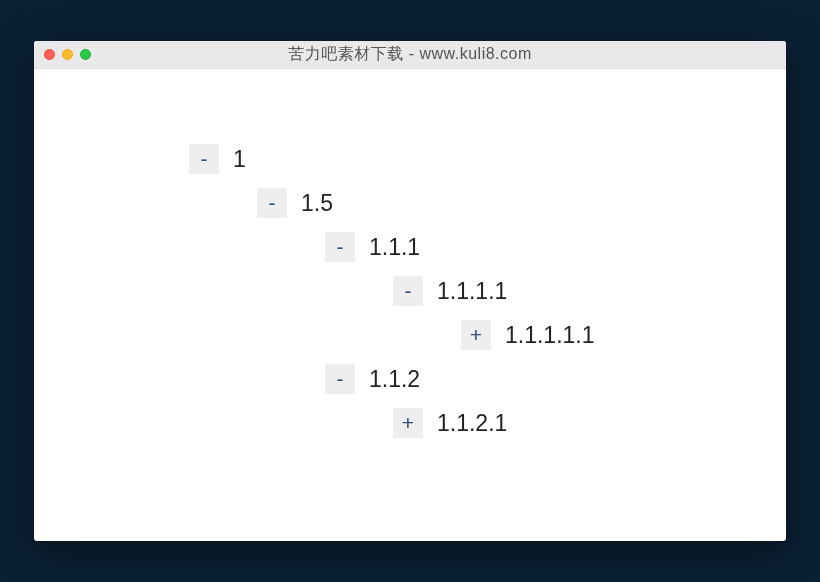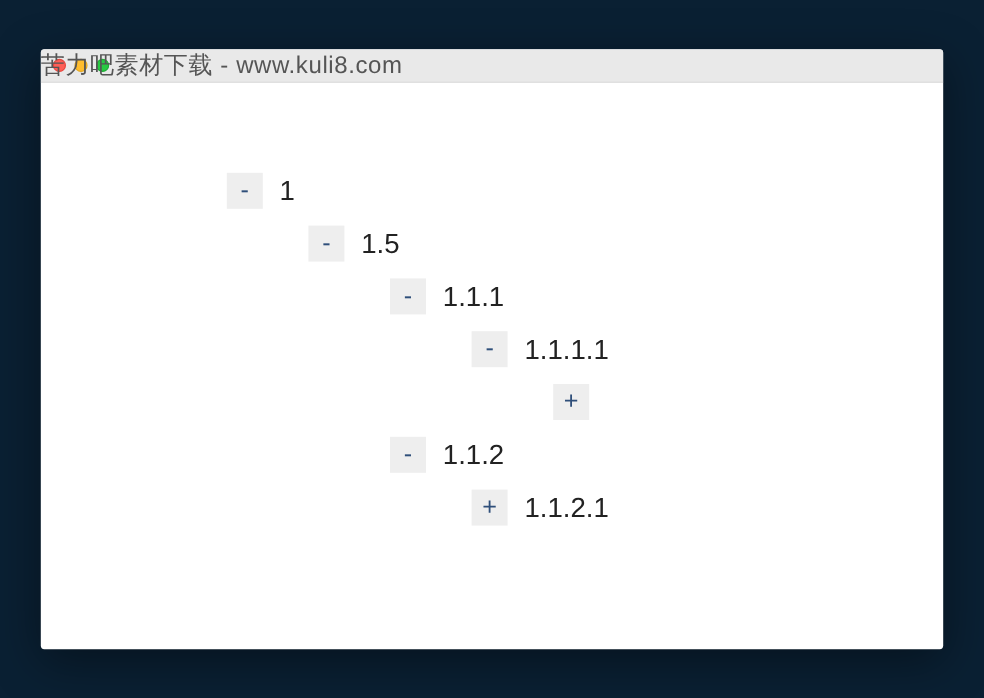--- a/index.html
+++ b/index.html
@@ -42,22 +42,22 @@
       height: 11px;
       border-radius: 50%;
     }
     .light-red { background: #ff5f57; border: 1px solid #e6463e; }
     .light-yellow { background: #ffbd2e; border: 1px solid #e5a81f; }
     .light-green { background: #28ca42; border: 1px solid #1fab36; }
     .title-text {
       position: absolute;
       left: 0;
       right: 0;
-      text-align: left;
-      font-size: 20px;
+      text-align: center;
+      font-size: 16px;
       color: #555;
       pointer-events: none;
       letter-spacing: 0.5px;
     }
     .content {
       padding: 75px 0 0 155px;
     }
     .tree-node {
       display: flex;
       align-items: center;
@@ -119,20 +119,21 @@
 
         <div class="children">
           <div class="tree-node">
             <div class="toggle">-</div>
             <div class="node-label">1.1.1.1</div>
           </div>
 
           <div class="children">
             <div class="tree-node">
               <div class="toggle">+</div>
+              <div class="node-label">1.1.1.1.1</div>
             </div>
           </div>
         </div>
 
         <div class="tree-node">
           <div class="toggle">-</div>
           <div class="node-label">1.1.2</div>
         </div>
 
         <div class="children">

